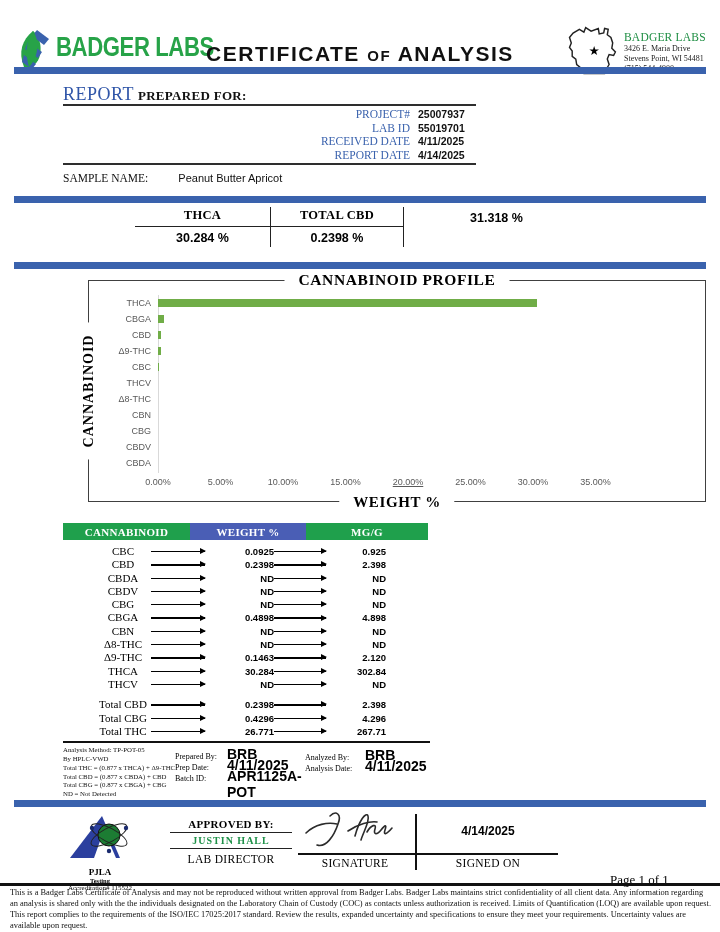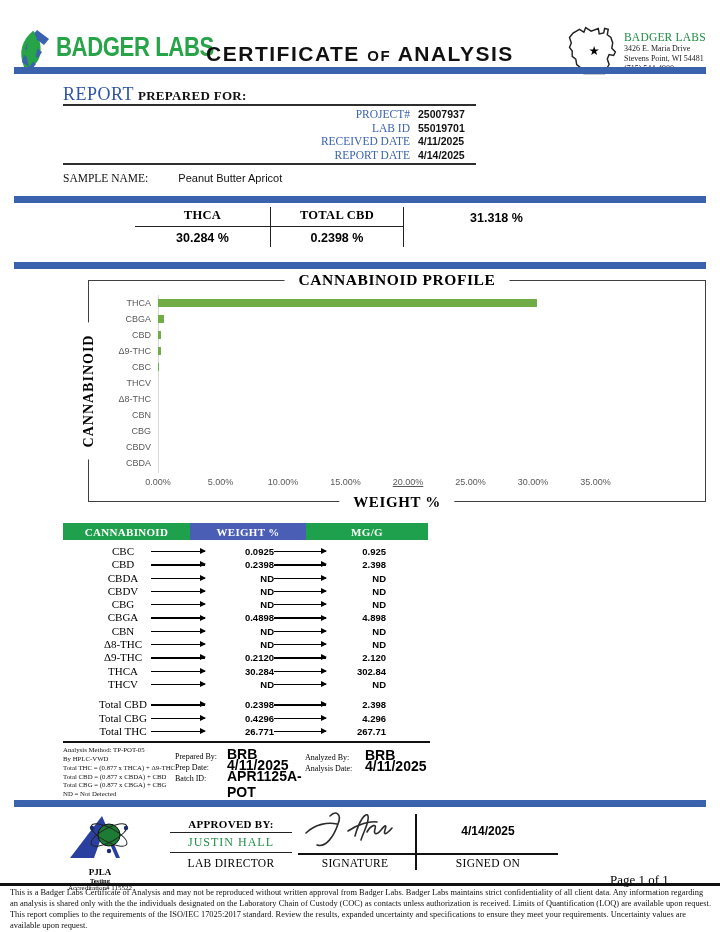--- a/index.html
+++ b/index.html
@@ -95,21 +95,21 @@
   #analyzed-col .note-label{width:60px;}
   .note-value{font-family:"Liberation Sans",sans-serif;font-weight:700;font-size:14px;}
 
   
   .pjla{position:absolute;left:52px;top:810px;width:96px;text-align:center;}
   .pjla-name{font-weight:700;font-size:9px;margin-top:1px;}
   .pjla-sub{font-weight:700;font-size:6.5px;}
   .pjla-accr{font-size:7px;}
   .approved-col{position:absolute;left:170px;top:818px;width:122px;text-align:center;}
   .approved-by{font-weight:700;font-size:11px;letter-spacing:0.3px;padding-bottom:2px;border-bottom:1.6px solid #222;}
-  .approver{font-weight:400;font-size:12px;color:#1E9148;letter-spacing:1px;
+  .approver{font-weight:700;font-size:10px;color:#1E9148;letter-spacing:1px;
     padding:2px 0 2px 0;border-bottom:1.6px solid #222;}
   .approver-title{font-size:11.5px;padding-top:4px;letter-spacing:0.3px;}
   .sig-img{position:absolute;left:300px;top:808px;}
   .sig-hline{position:absolute;left:298px;top:853px;width:260px;height:1.6px;background:#111;}
   .sig-vline{position:absolute;left:415px;top:814px;width:1.6px;height:56px;background:#111;}
   .sig-label{position:absolute;left:300px;top:857px;width:110px;text-align:center;font-size:11.5px;letter-spacing:0.3px;}
   .signed-date{position:absolute;left:428px;top:824px;width:120px;text-align:center;
     font-family:"Liberation Sans",sans-serif;font-weight:700;font-size:12px;}
   .signed-label{position:absolute;left:428px;top:857px;width:120px;text-align:center;font-size:11.5px;letter-spacing:0.3px;}
 
@@ -318,21 +318,21 @@
       <div class="trow">
         <span class="tname">Δ8-THC</span>
         <span class="arr a1"></span>
         <span class="tval v1">ND</span>
         <span class="arr a2"></span>
         <span class="tval v2">ND</span>
       </div>
       <div class="trow">
         <span class="tname">Δ9-THC</span>
         <span class="arr a1"></span>
-        <span class="tval v1">0.2120</span>
+        <span class="tval v1">0.1463</span>
         <span class="arr a2"></span>
         <span class="tval v2">2.120</span>
       </div>
       <div class="trow">
         <span class="tname">THCA</span>
         <span class="arr a1"></span>
         <span class="tval v1">30.284</span>
         <span class="arr a2"></span>
         <span class="tval v2">302.84</span>
       </div>

